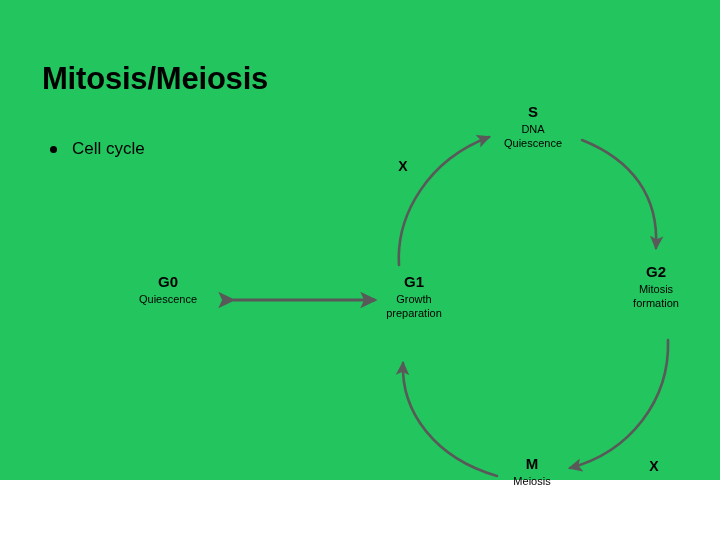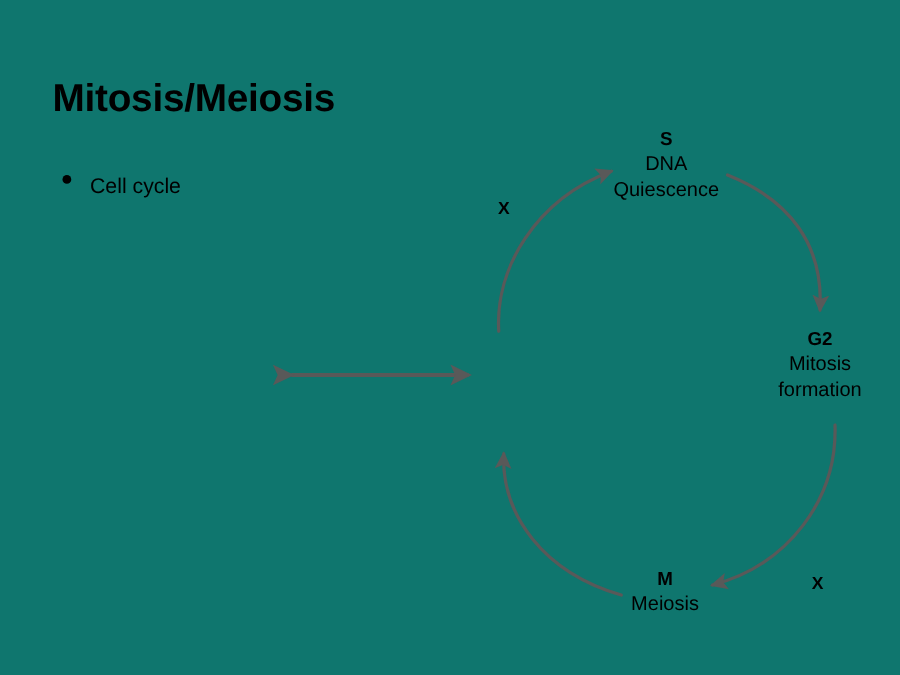--- a/index.html
+++ b/index.html
@@ -12,39 +12,39 @@
     height: 540px;
     position: relative;
     overflow: hidden;
     font-family: "Liberation Sans", sans-serif;
     color: #000000;
   }
   #slide {
     position: absolute;
     left: 0; top: 0;
     width: 720px;
-    height: 540px;
-    background: #0f766e;
+    height: 480px;
+    background: #22c55e;
   }
   #page-title {
     position: absolute;
     left: 42px;
     top: 63px;
     font-size: 31px;
     font-weight: bold;
     letter-spacing: -0.2px;
     line-height: 1.05;
     white-space: nowrap;
   }
   #bullet-row {
     position: absolute;
     left: 50px;
     top: 140px;
     display: flex;
-    align-items: flex-start;
+    align-items: center;
     gap: 15px;
   }
   #bullet-row .bullet-dot {
     width: 7px;
     height: 7px;
     border-radius: 50%;
     background: #000000;
     display: inline-block;
   }
   #bullet-row .bullet-text {
@@ -57,21 +57,21 @@
     text-align: center;
     transform: translateX(-50%);
     white-space: nowrap;
   }
   .node .node-title {
     font-size: 15px;
     font-weight: bold;
     line-height: 1.25;
   }
   .node .node-sub {
-    font-size: 16px;
+    font-size: 11px;
     line-height: 1.3;
     font-weight: normal;
   }
   .marker {
     position: absolute;
     font-size: 14px;
     font-weight: bold;
     transform: translateX(-50%);
     white-space: nowrap;
   }
@@ -126,18 +126,27 @@
     <div class="node-title">G2</div>
     <div class="node-sub">Mitosis</div>
     <div class="node-sub">formation</div>
   </div>
 
   <div class="node" style="left:532px; top:455px;">
     <div class="node-title">M</div>
     <div class="node-sub">Meiosis</div>
   </div>
 
+  <div class="node" style="left:414px; top:273px;">
+    <div class="node-title">G1</div>
+    <div class="node-sub">Growth</div>
+    <div class="node-sub">preparation</div>
+  </div>
 
+  <div class="node" style="left:168px; top:273px;">
+    <div class="node-title">G0</div>
+    <div class="node-sub">Quiescence</div>
+  </div>
 
   <div class="marker" style="left:403px; top:158px;">X</div>
   <div class="marker" style="left:654px; top:458px;">X</div>
 
 </div>
 
 </body></html>

